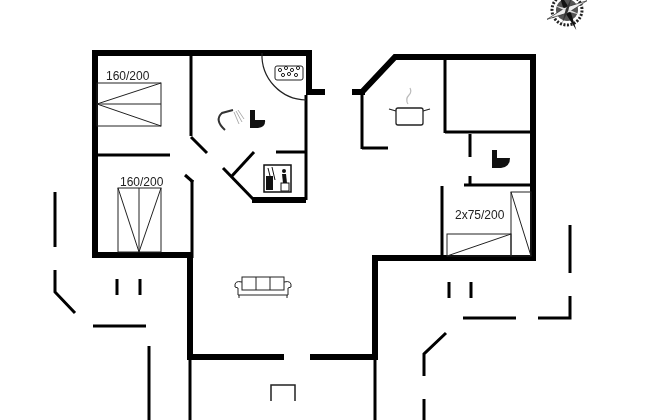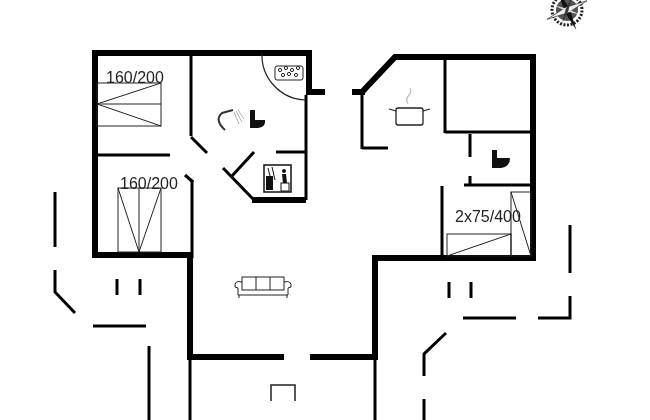--- a/index.html
+++ b/index.html
@@ -4,21 +4,21 @@
 <style>
   html, body { margin: 0; padding: 0; background: #ffffff; }
   body { width: 650px; height: 420px; overflow: hidden; position: relative;
          font-family: "Liberation Sans", sans-serif; }
   #plan { position: absolute; left: 0; top: 0; width: 650px; height: 420px; }
   .wall { stroke: #000; stroke-width: 6; fill: none; stroke-linecap: butt; stroke-linejoin: miter; }
   .wall-thin { stroke: #000; stroke-width: 3; fill: none; }
   .wall-ext { stroke: #000; stroke-width: 3; fill: none; }
   .fur { stroke: #222; stroke-width: 1; fill: none; }
   .fur-fill { fill: #111; }
-  .lbl { position: absolute; font-size: 16px; color: #222; white-space: nowrap; line-height: 1; }
+  .lbl { position: absolute; font-size: 12px; color: #222; white-space: nowrap; line-height: 1; }
 </style>
 </head>
 <body>
 
 <svg id="plan" viewBox="0 0 650 420" xmlns="http://www.w3.org/2000/svg">
 
   <g>
 
     <polyline class="wall" points="95,56 95,255 190,255"></polyline>
     <line class="wall" x1="92" y1="53" x2="312" y2="53"></line>
@@ -165,13 +165,13 @@
     <circle cx="0" cy="0" r="11" fill="#555"></circle>
     <polygon points="0,-22 3,0 0,22 -3,0" fill="#111"></polygon>
     <polygon points="-22,0 0,-3 22,0 0,3" fill="#eee" stroke="#222" stroke-width="0.6"></polygon>
     <polygon points="-10,-10 1,-1 10,10 -1,1" fill="#ddd"></polygon>
     <polygon points="10,-10 1,1 -10,10 -1,-1" fill="#333"></polygon>
   </g>
 </svg>
 
 <div class="lbl" style="left:106px; top:70px;">160/200</div>
 <div class="lbl" style="left:120px; top:176px;">160/200</div>
-<div class="lbl" style="left:455px; top:209px;">2x75/400</div>
+<div class="lbl" style="left:455px; top:209px;">2x75/200</div>
 
 </body></html>

